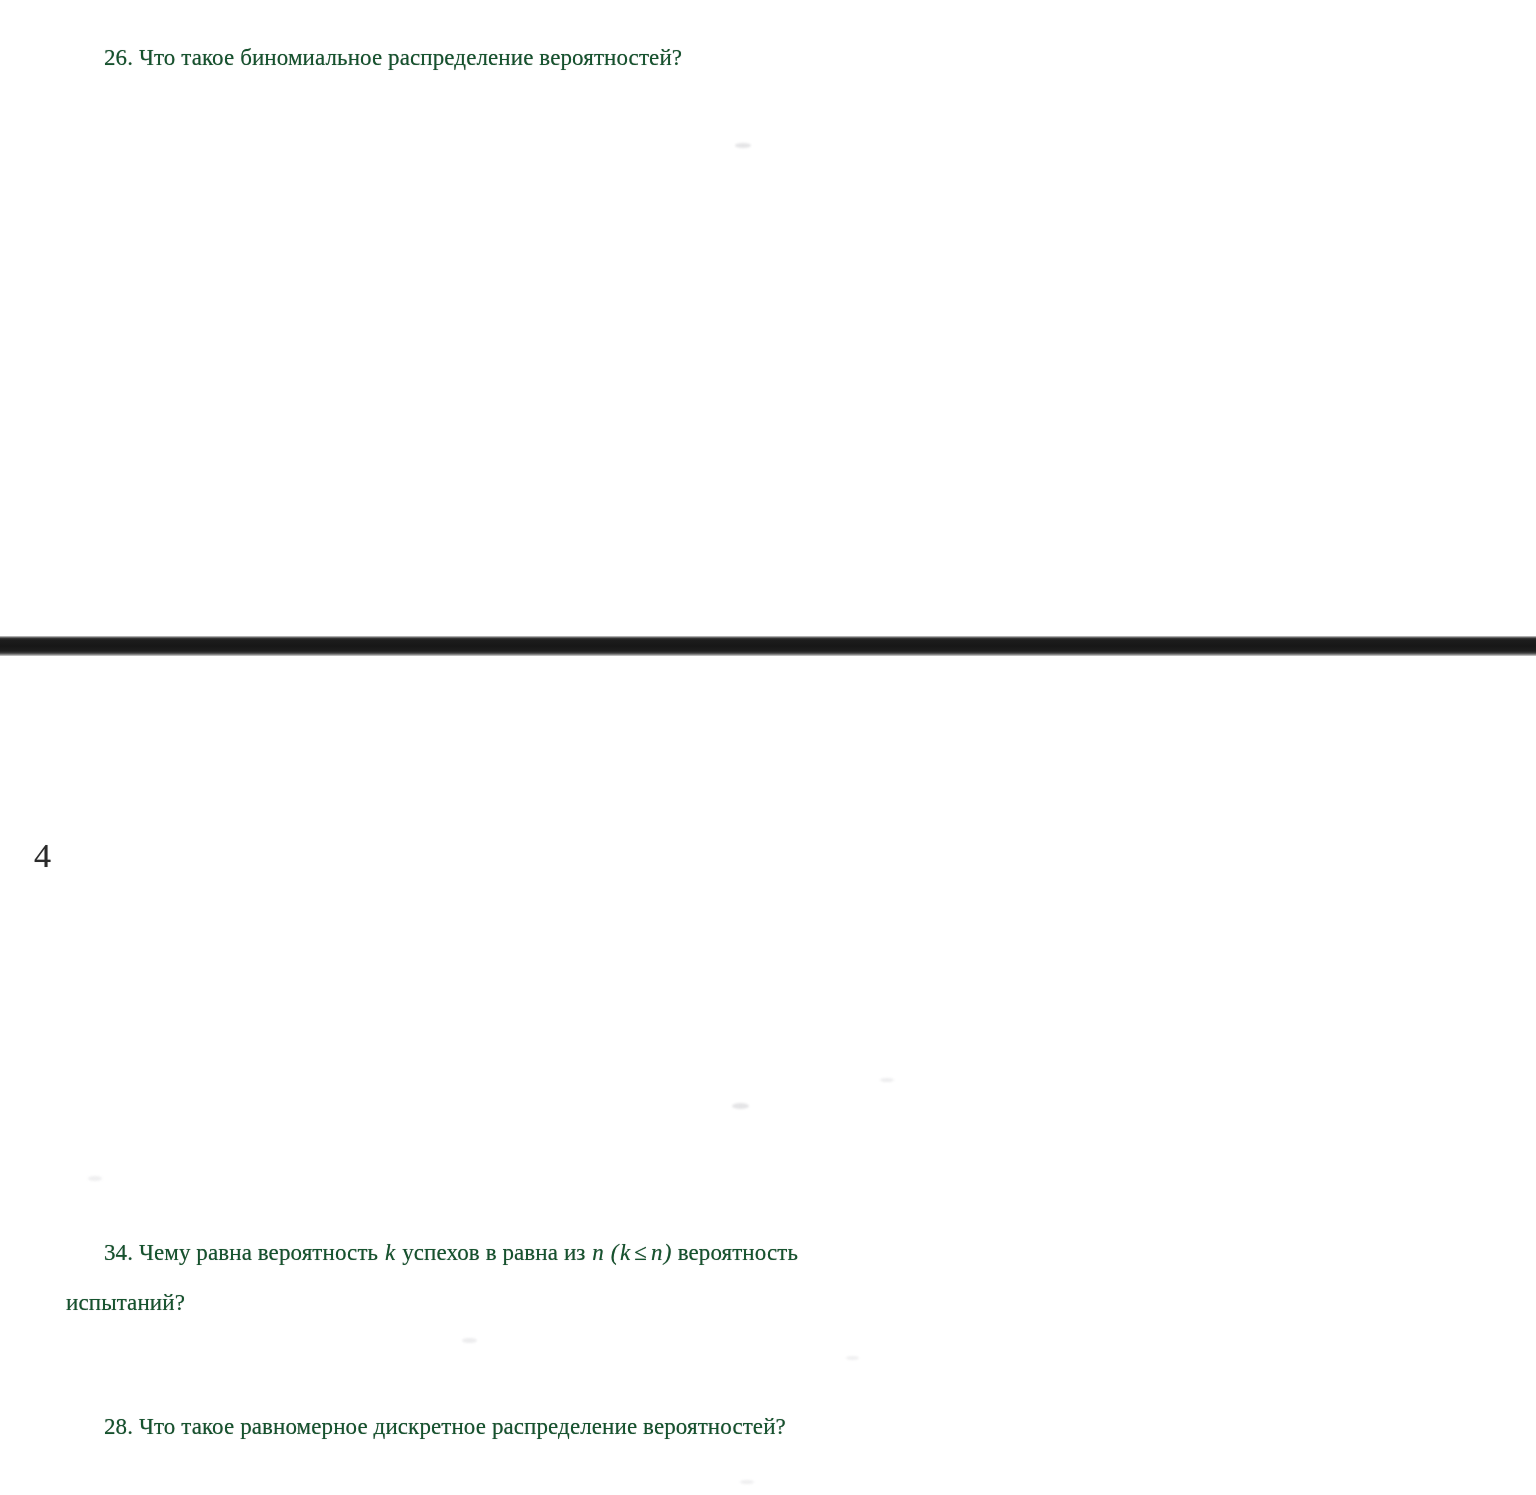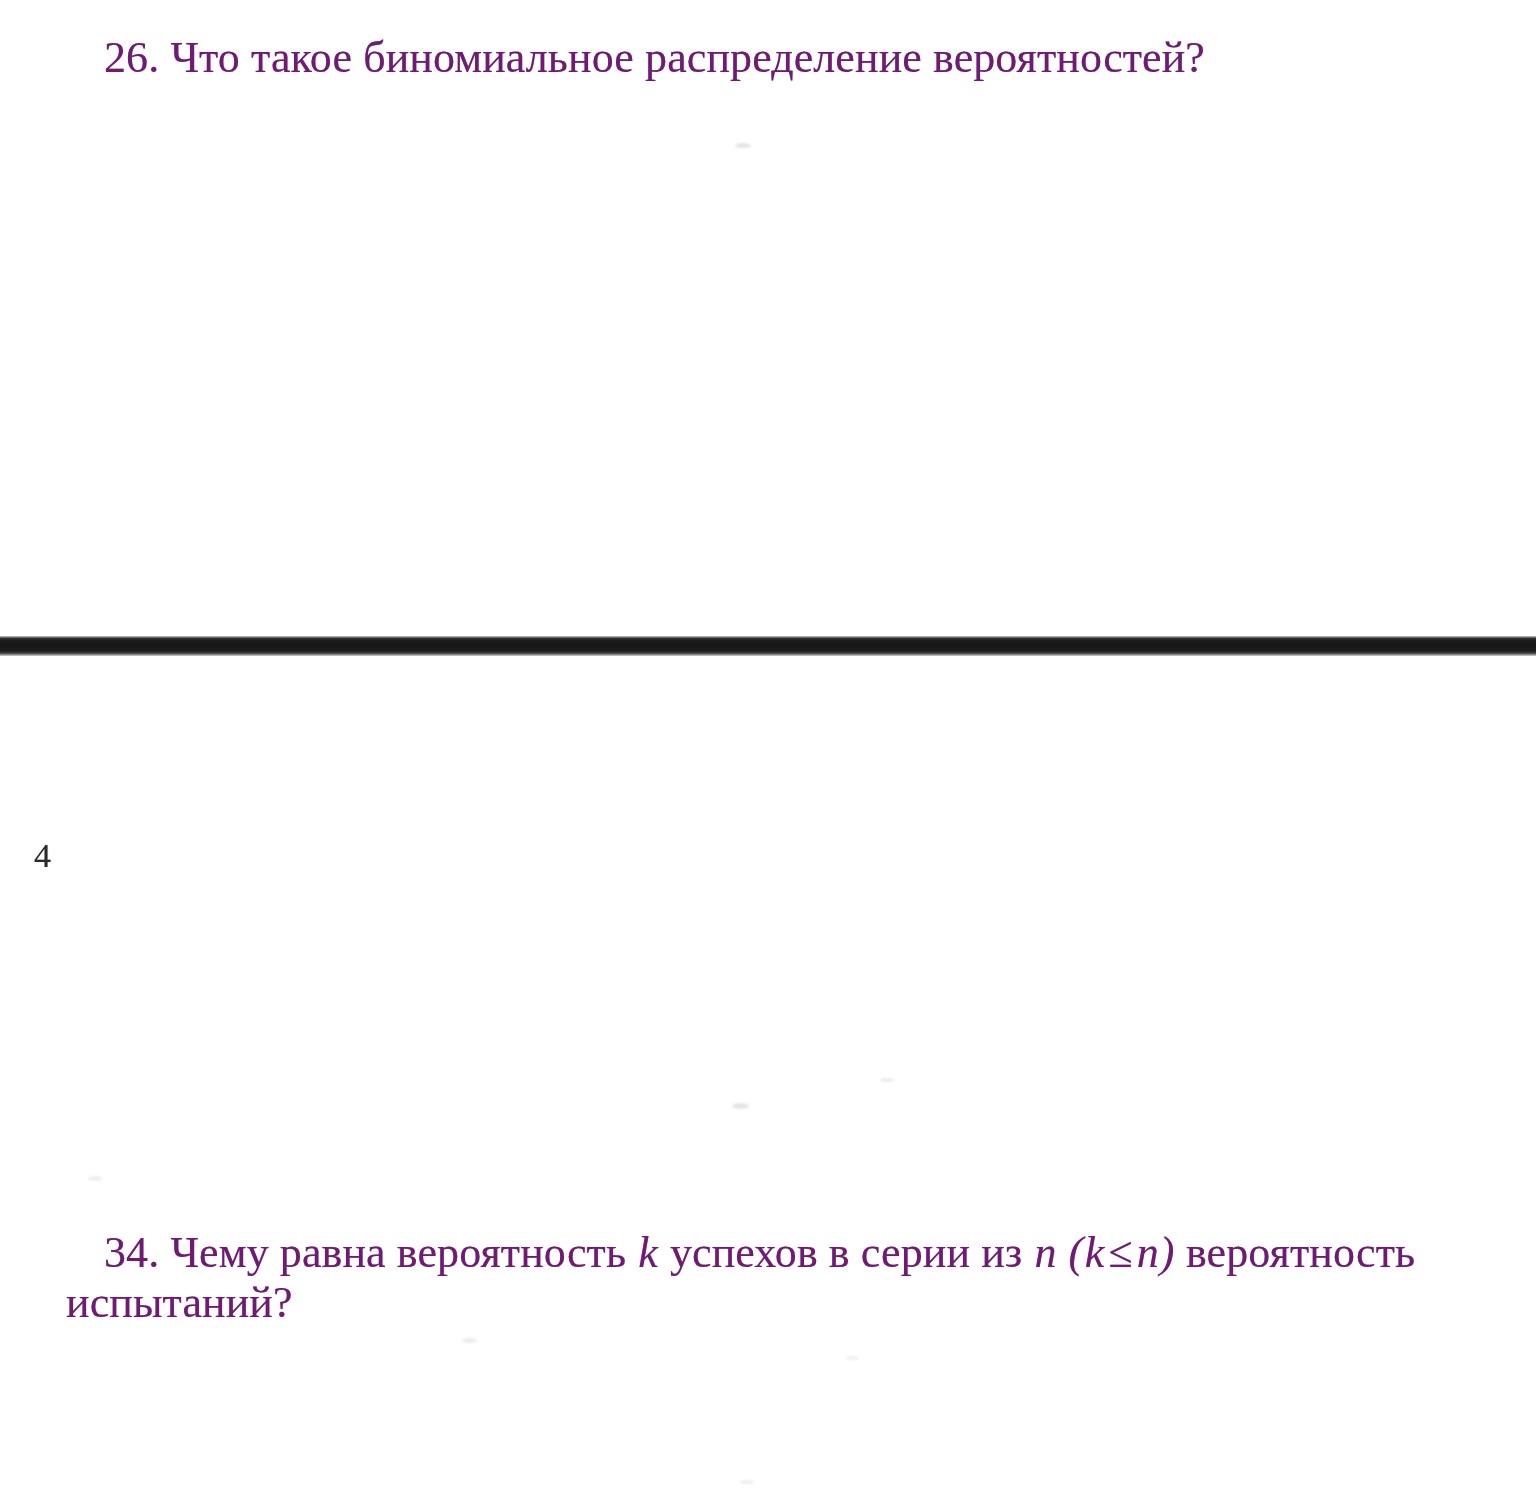--- a/index.html
+++ b/index.html
@@ -21,25 +21,25 @@
   
   .page {
     position: absolute;
     inset: 0;
     background: #ffffff;
   }
 
   
   .scan-line {
     position: absolute;
-    font-size: 44px;
+    font-size: 23px;
     line-height: 50px;
     letter-spacing: 0.1px;
     white-space: nowrap;
-    color: #701a75;
+    color: #14532d;
     text-shadow: 0 0 0.7px rgba(40,40,40,0.55);
   }
 
   .q26 { left: 104px; top: 33px; }
   .q27-l1 { left: 104px; top: 1228px; }
   .q27-l2 { left: 34px;  top: 1278px; margin-left: 32px; }
   .q28 { left: 104px; top: 1402px; }
 
   .mathvar {
     font-family: "Liberation Serif", "DejaVu Serif", serif;
@@ -114,24 +114,25 @@
 
   <div class="separator-bar"></div>
 
   <div class="folio">4</div>
 
   <div class="speckle sp-c"></div>
   <div class="speckle sp-b"></div>
   <div class="speckle sp-e"></div>
 
   <div class="scan-line q27-l1">
-    <span>34. Чему равна вероятность </span><span class="mathvar">k</span><span> успехов в серии из </span><span class="mathvar">n</span><span>&nbsp;</span><span class="paren-math">(</span><span class="mathvar">k</span><span class="rel-op">≤</span><span class="mathvar">n</span><span class="paren-math">)</span><span> вероятность</span>
+    <span>34. Чему равна вероятность </span><span class="mathvar">k</span><span> успехов в равна из </span><span class="mathvar">n</span><span>&nbsp;</span><span class="paren-math">(</span><span class="mathvar">k</span><span class="rel-op">≤</span><span class="mathvar">n</span><span class="paren-math">)</span><span> вероятность</span>
   </div>
 
   <div class="scan-line q27-l2">испытаний?</div>
 
   <div class="speckle sp-d"></div>
   <div class="speckle sp-f"></div>
 
+  <div class="scan-line q28">28. Что такое равномерное дискретное распределение вероятностей?</div>
 
   <div class="speckle sp-g"></div>
 
 </div>
 
 </body></html>

